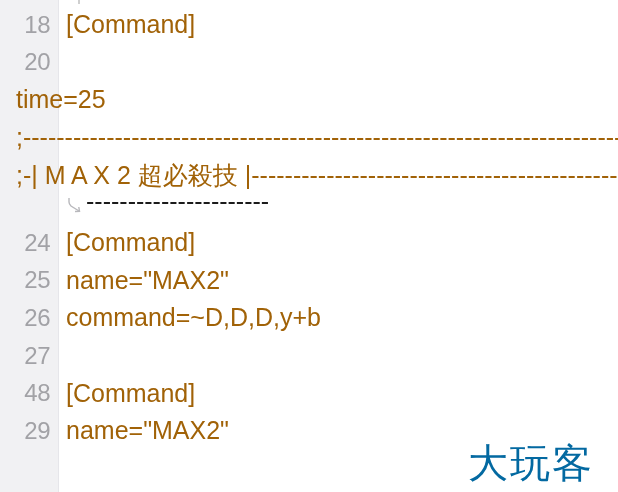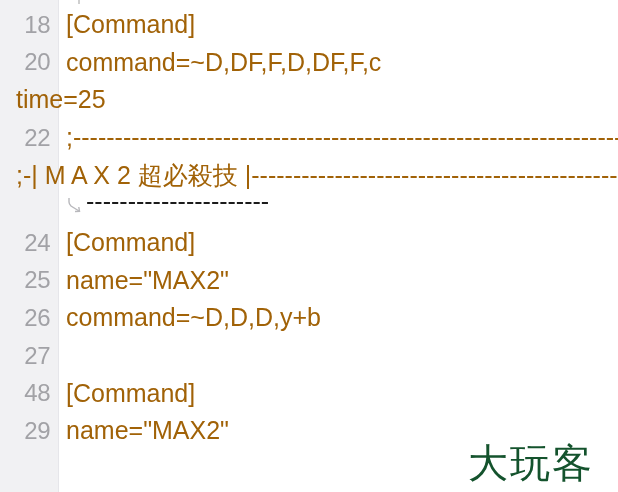--- a/index.html
+++ b/index.html
@@ -74,21 +74,21 @@
       font-size: 25px;
       white-space: nowrap;
       overflow: hidden;
       margin-top: -14px;
     }
     .watermark {
       position: absolute;
       left: 462px;
       top: 440px;
       font-size: 40px;
-      color: #14532d;
+      color: #0369a1;
       font-family: "DejaVu Sans", sans-serif;
       letter-spacing: 2px;
       background: rgba(255,255,255,0.85);
       padding: 0 6px;
       line-height: 46px;
     }
     .top-stub {
       position: absolute;
       left: 78px;
       top: 0;
@@ -107,29 +107,27 @@
   <div class="lines">
 
     <div class="line">
       <span class="ln">18</span>
       <span class="code">[Command]</span>
     </div>
 
 
     <div class="line">
       <span class="ln">20</span>
-      <span class="code">command=~D,DF,F,D,DF,F,c</span>
     </div>
 
     <div class="line">
       <span class="code">time=25</span>
     </div>
 
     <div class="line">
-      <span class="ln">22</span>
       <span class="code">;--------------------------------------------------------------------------------------------</span>
     </div>
 
     <div class="line">
       <span class="code spaced">;-| M A X 2 超必殺技 |--------------------------------------------------</span>
     </div>
 
     <div class="line wrap">
       <span class="wrap-icon">
         <svg width="18" height="18" viewBox="0 0 18 18">

